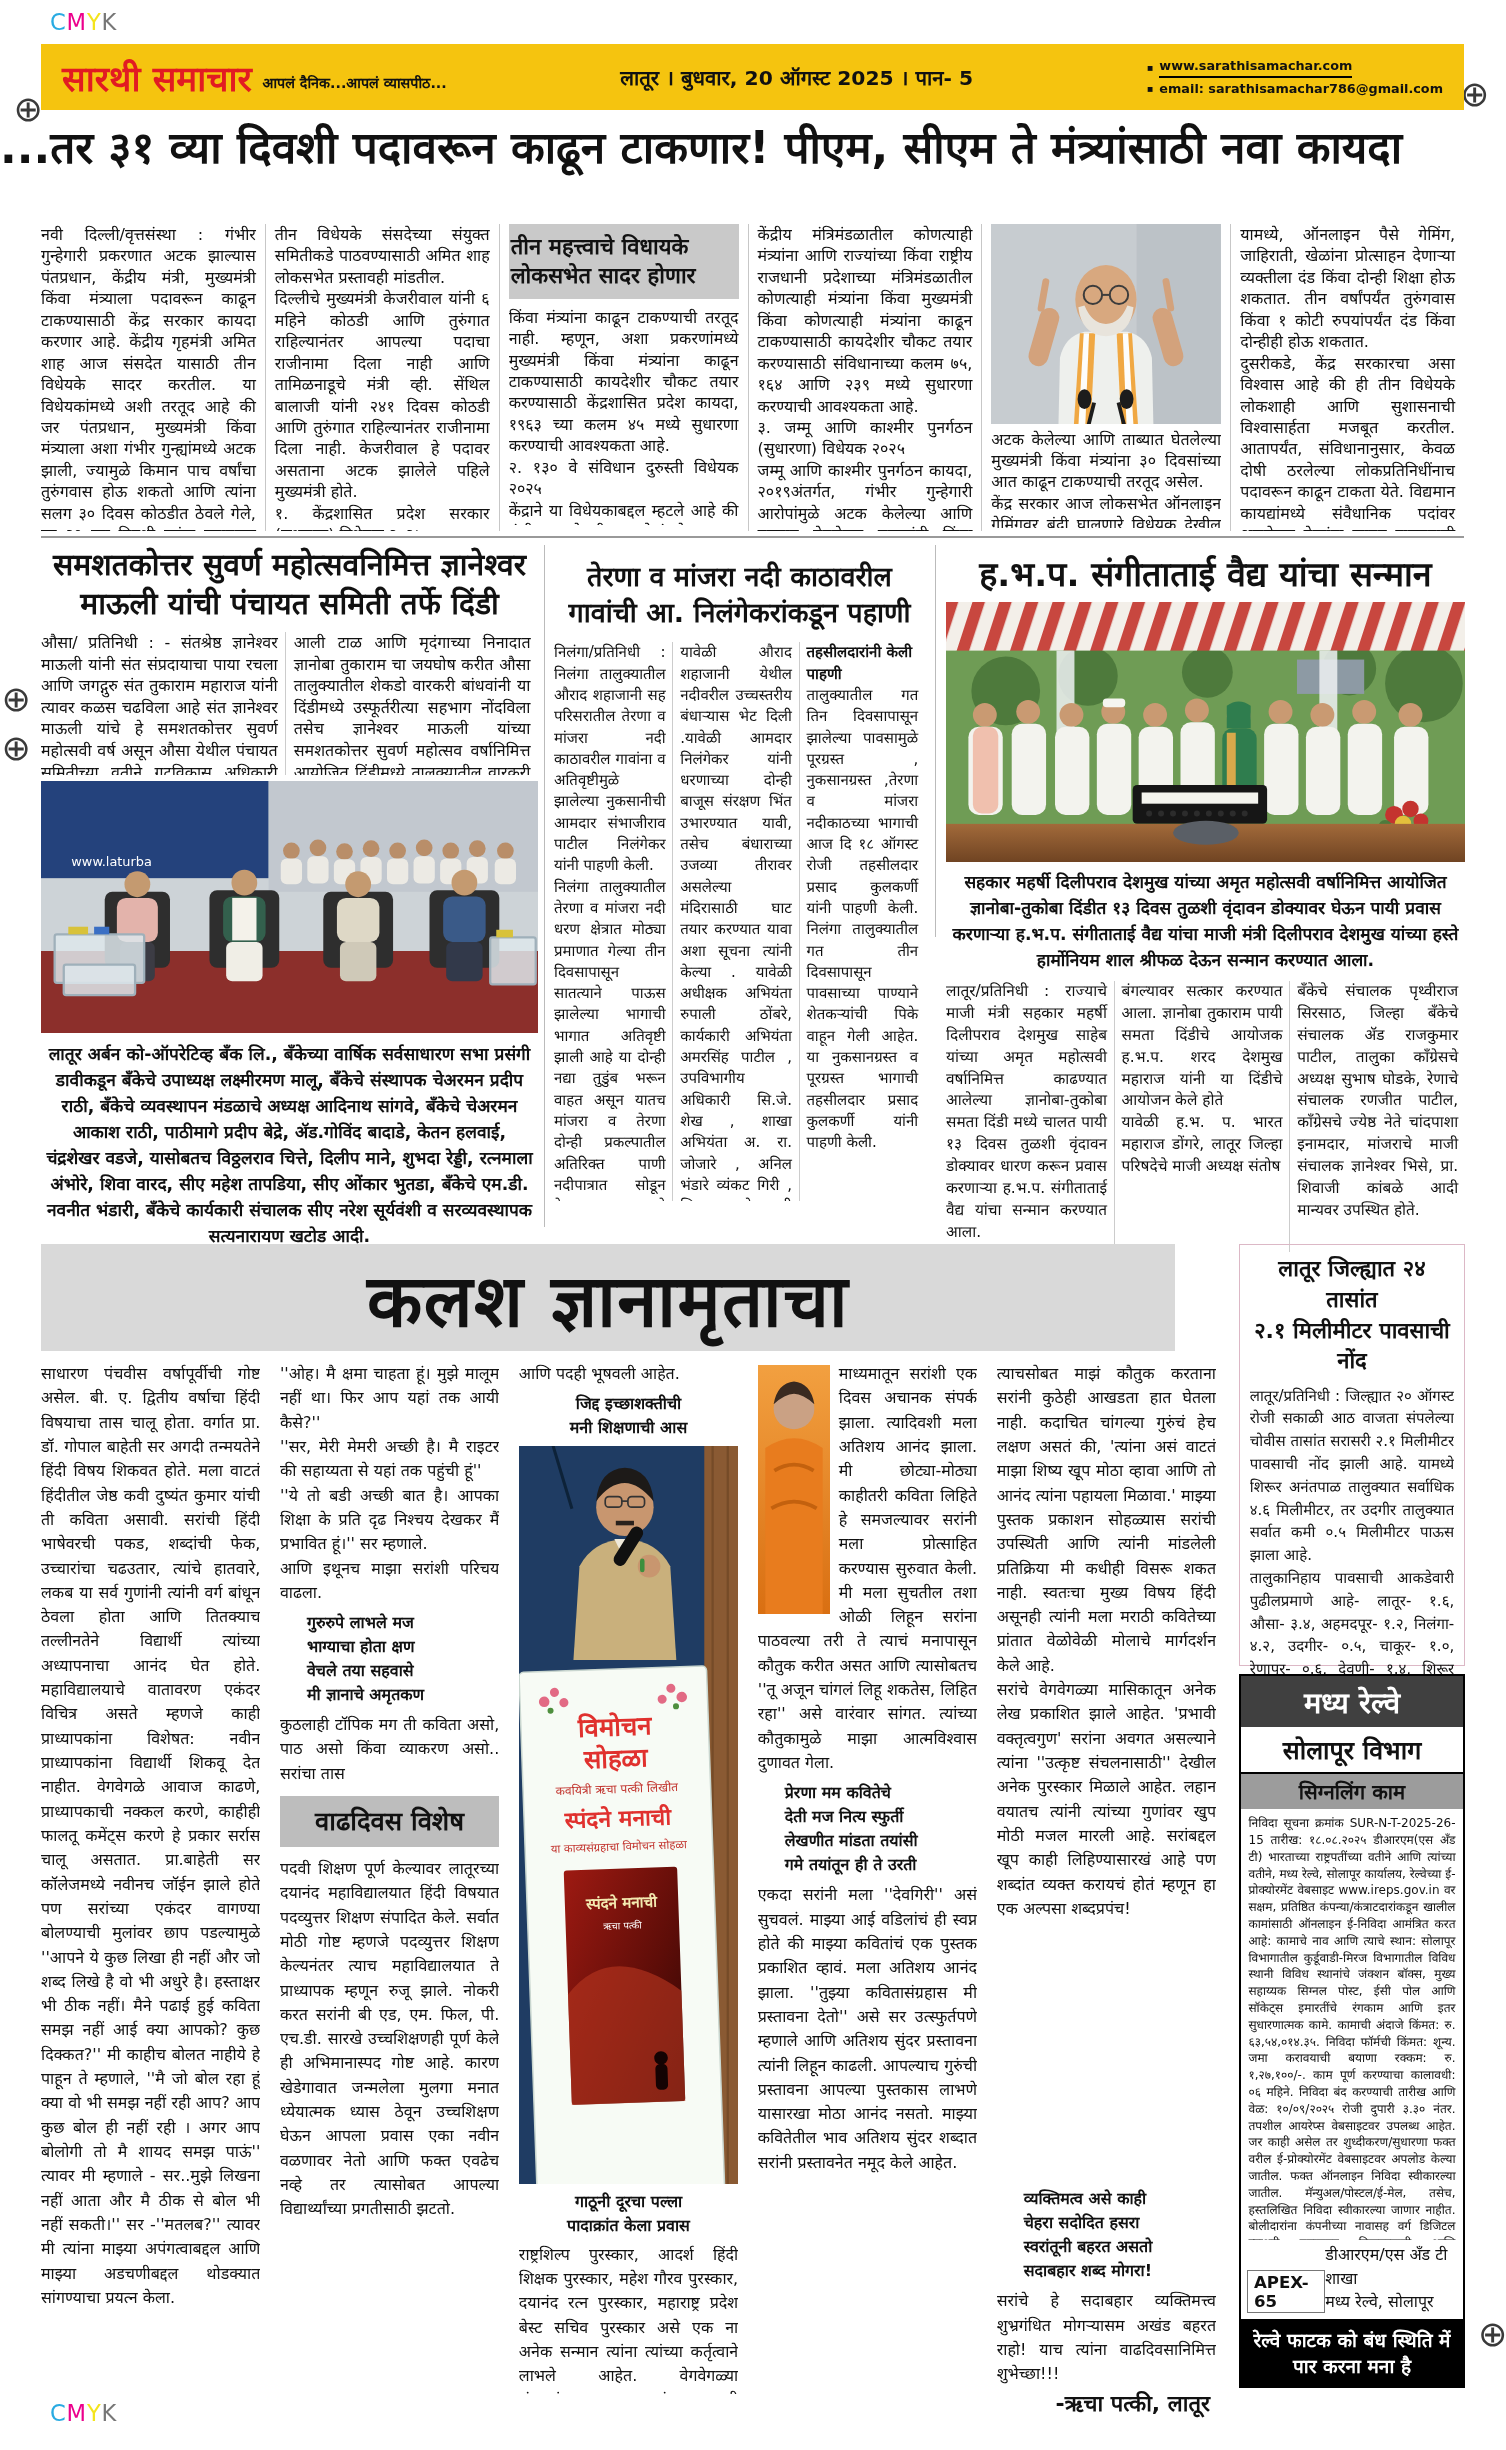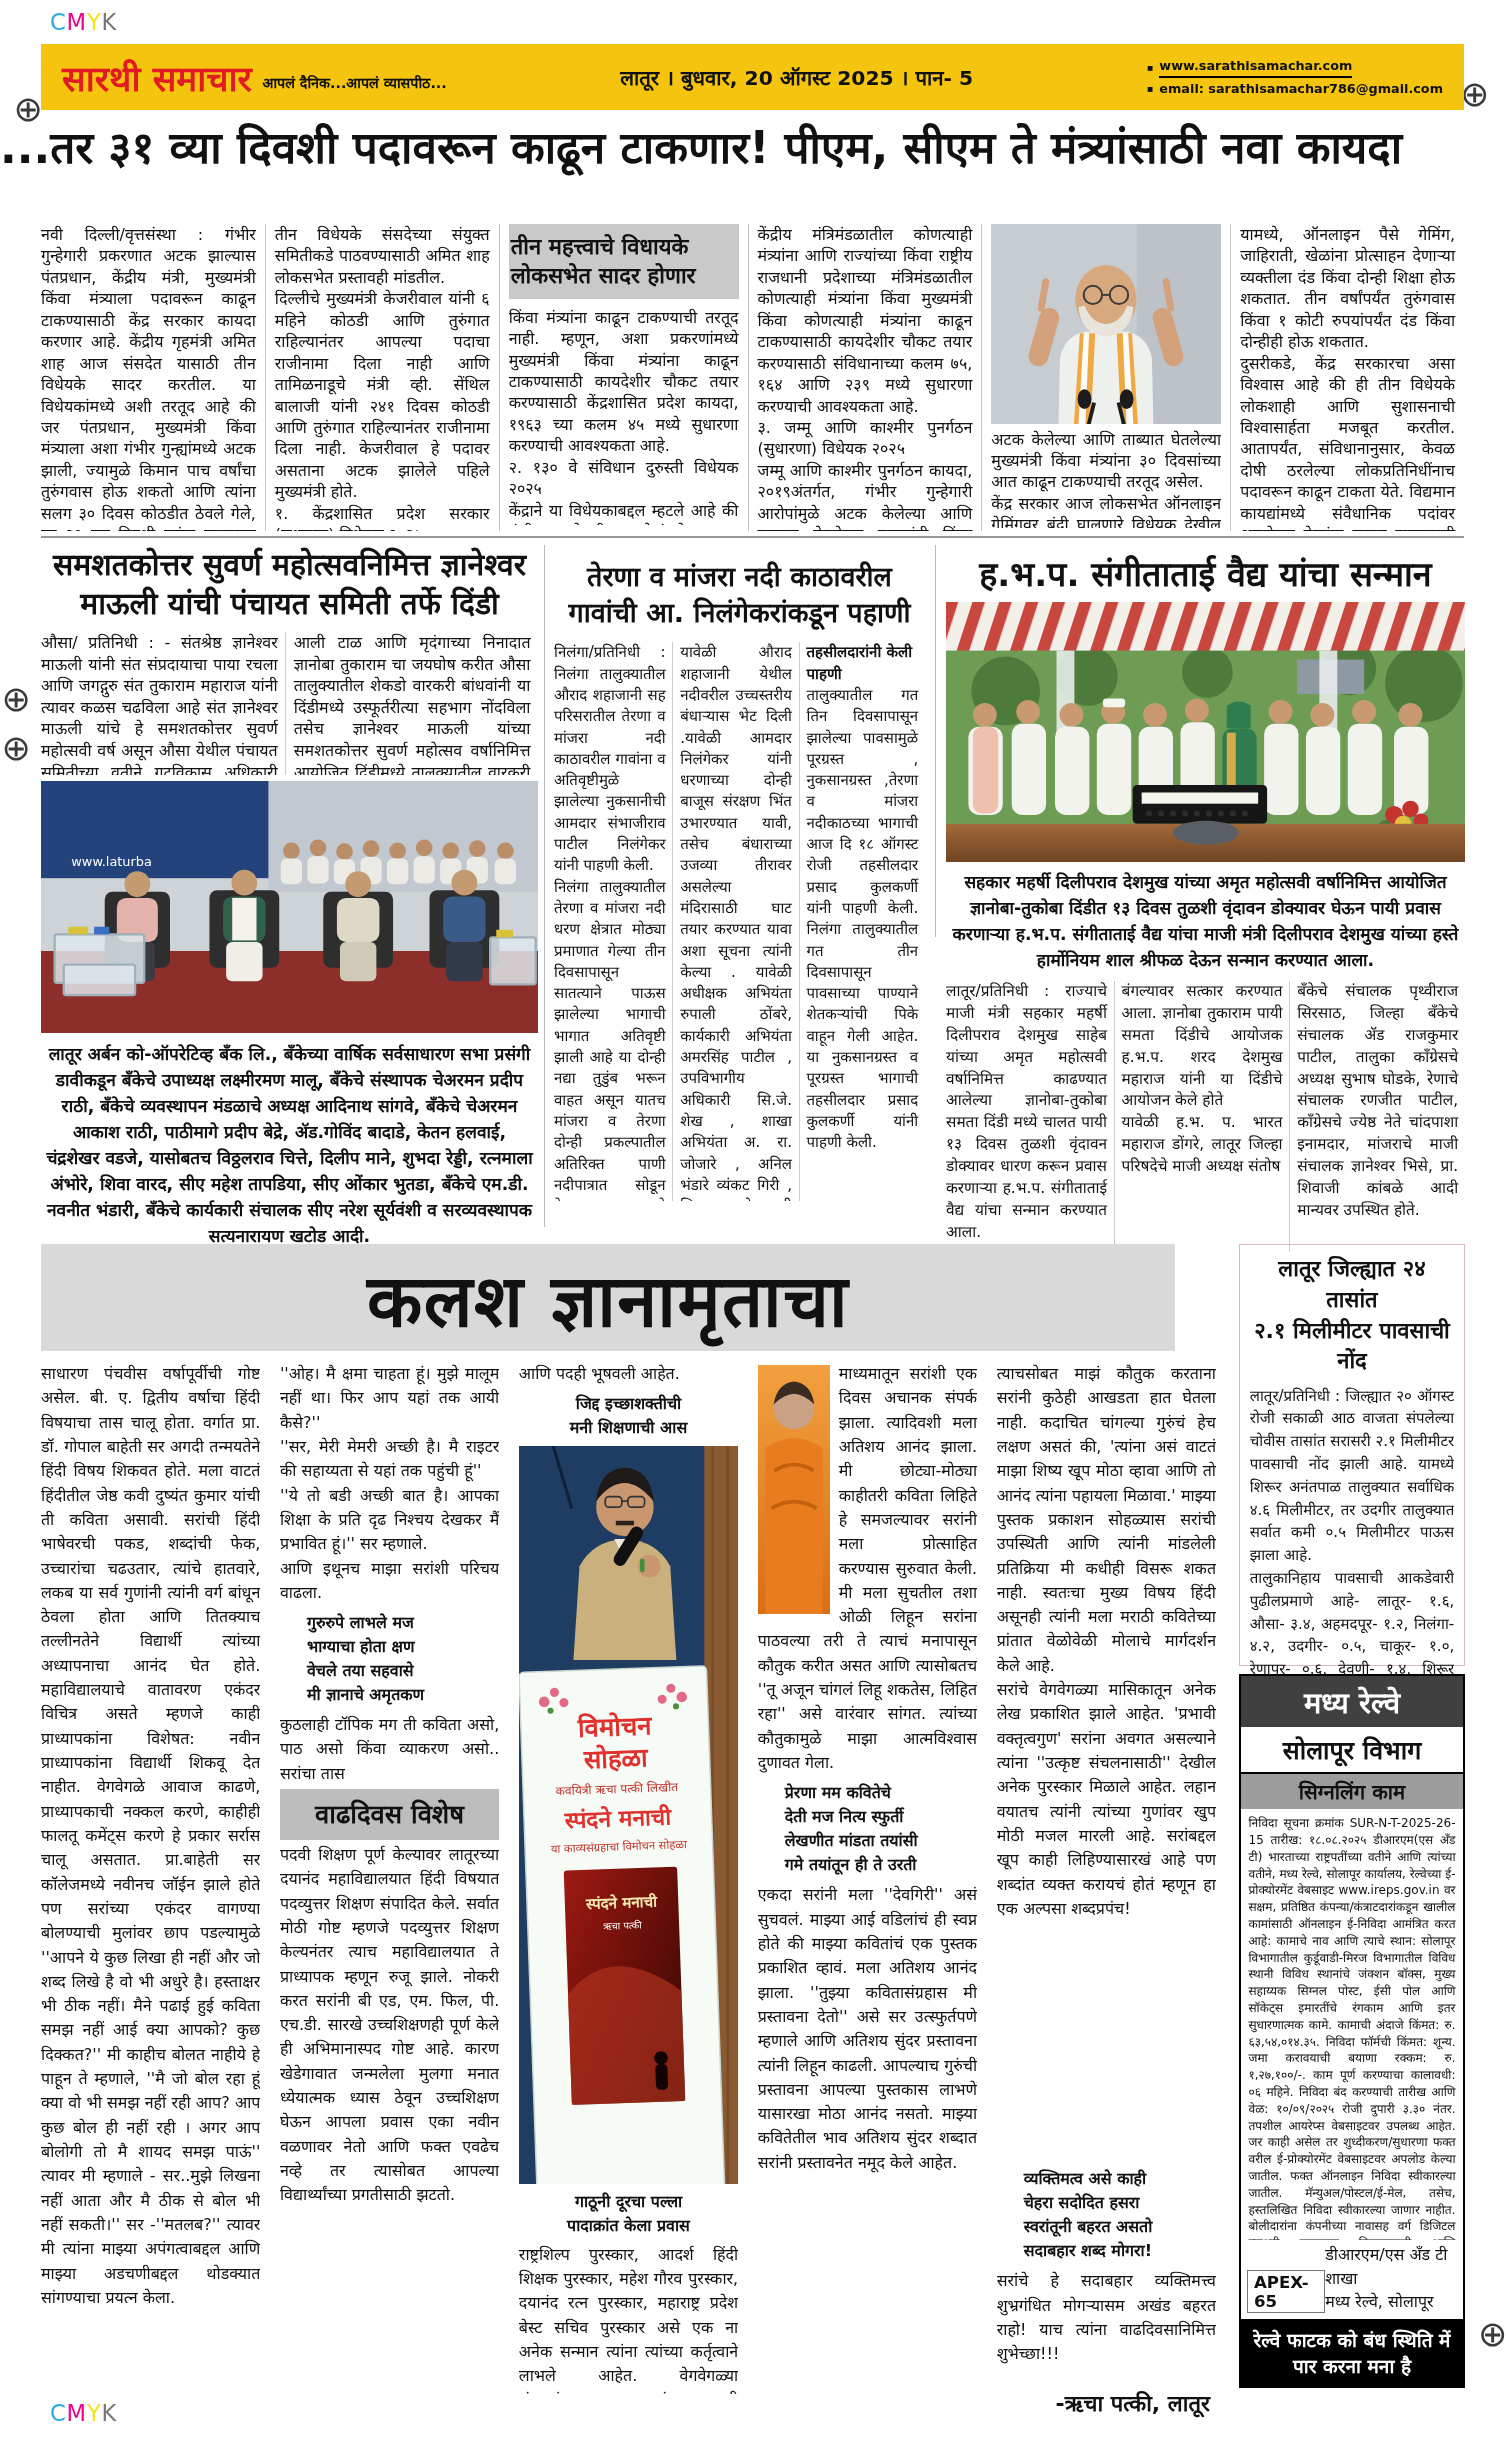--- a/index.html
+++ b/index.html
@@ -59,24 +59,24 @@
   
   .kalash-headbox{left:41px;top:1244px;width:1134px;height:107px;background:#d9d9d9;
                   display:flex;align-items:center;justify-content:center;}
   .kalash-headline{font-size:72px;font-weight:800;letter-spacing:1.5px;}
   .kalash-body{left:41px;top:1362px;width:1175px;height:1058px;display:flex;gap:19.6px;}
   .kcol{flex:1;overflow:hidden;font-size:16px;line-height:1.52;}
   .kcol-flex{display:flex;flex-direction:column;}
   .kgrow{flex:1;overflow:hidden;}
   .poem{font-weight:700;white-space:pre-line;padding-left:27px;margin:6px 0;line-height:1.5;}
   .poem-c{font-weight:700;white-space:pre-line;text-align:center;margin:4.5px 0;line-height:1.5;}
-  .bday-head{background:#bdbdbd;font-size:25.6px;font-weight:800;text-align:center;padding:6px 3px;margin:3px 0;}
+  .bday-head{background:#bdbdbd;font-size:25.6px;font-weight:800;text-align:center;padding:6px 3px;margin:10px 0;}
   .kphoto{width:100%;height:738px;margin:6px 0;display:block;}
   .saffron-float{float:left;width:72px;height:249px;margin:3px 9px 3px 0;}
-  .ksign{text-align:right;font-weight:800;font-size:22px;margin-top:20px;padding-right:6px;}
+  .ksign{text-align:right;font-weight:800;font-size:22px;margin-top:0;padding-right:6px;}
   
   .rain-box{left:1239px;top:1244px;width:226px;height:422px;border:1.5px solid #dcb8c6;
             padding:9px 9.8px;box-sizing:border-box;}
   .rain-h{font-size:22px;font-weight:800;text-align:center;line-height:1.4;white-space:pre-line;margin-bottom:7.5px;}
   .rain-body{font-size:15px;line-height:1.52;text-align:justify;white-space:pre-line;overflow:hidden;height:316px;}
   
   .railway-box{left:1239px;top:1674px;width:226px;height:714px;border:2.3px solid #000;
                box-sizing:border-box;display:flex;flex-direction:column;}
   .rw-title{background:#404040;color:#fff;font-size:29px;font-weight:800;text-align:center;padding:6px 0;}
   .rw-sub{font-size:25px;font-weight:800;text-align:center;padding:5.3px 0;border-bottom:2.3px solid #000;}

